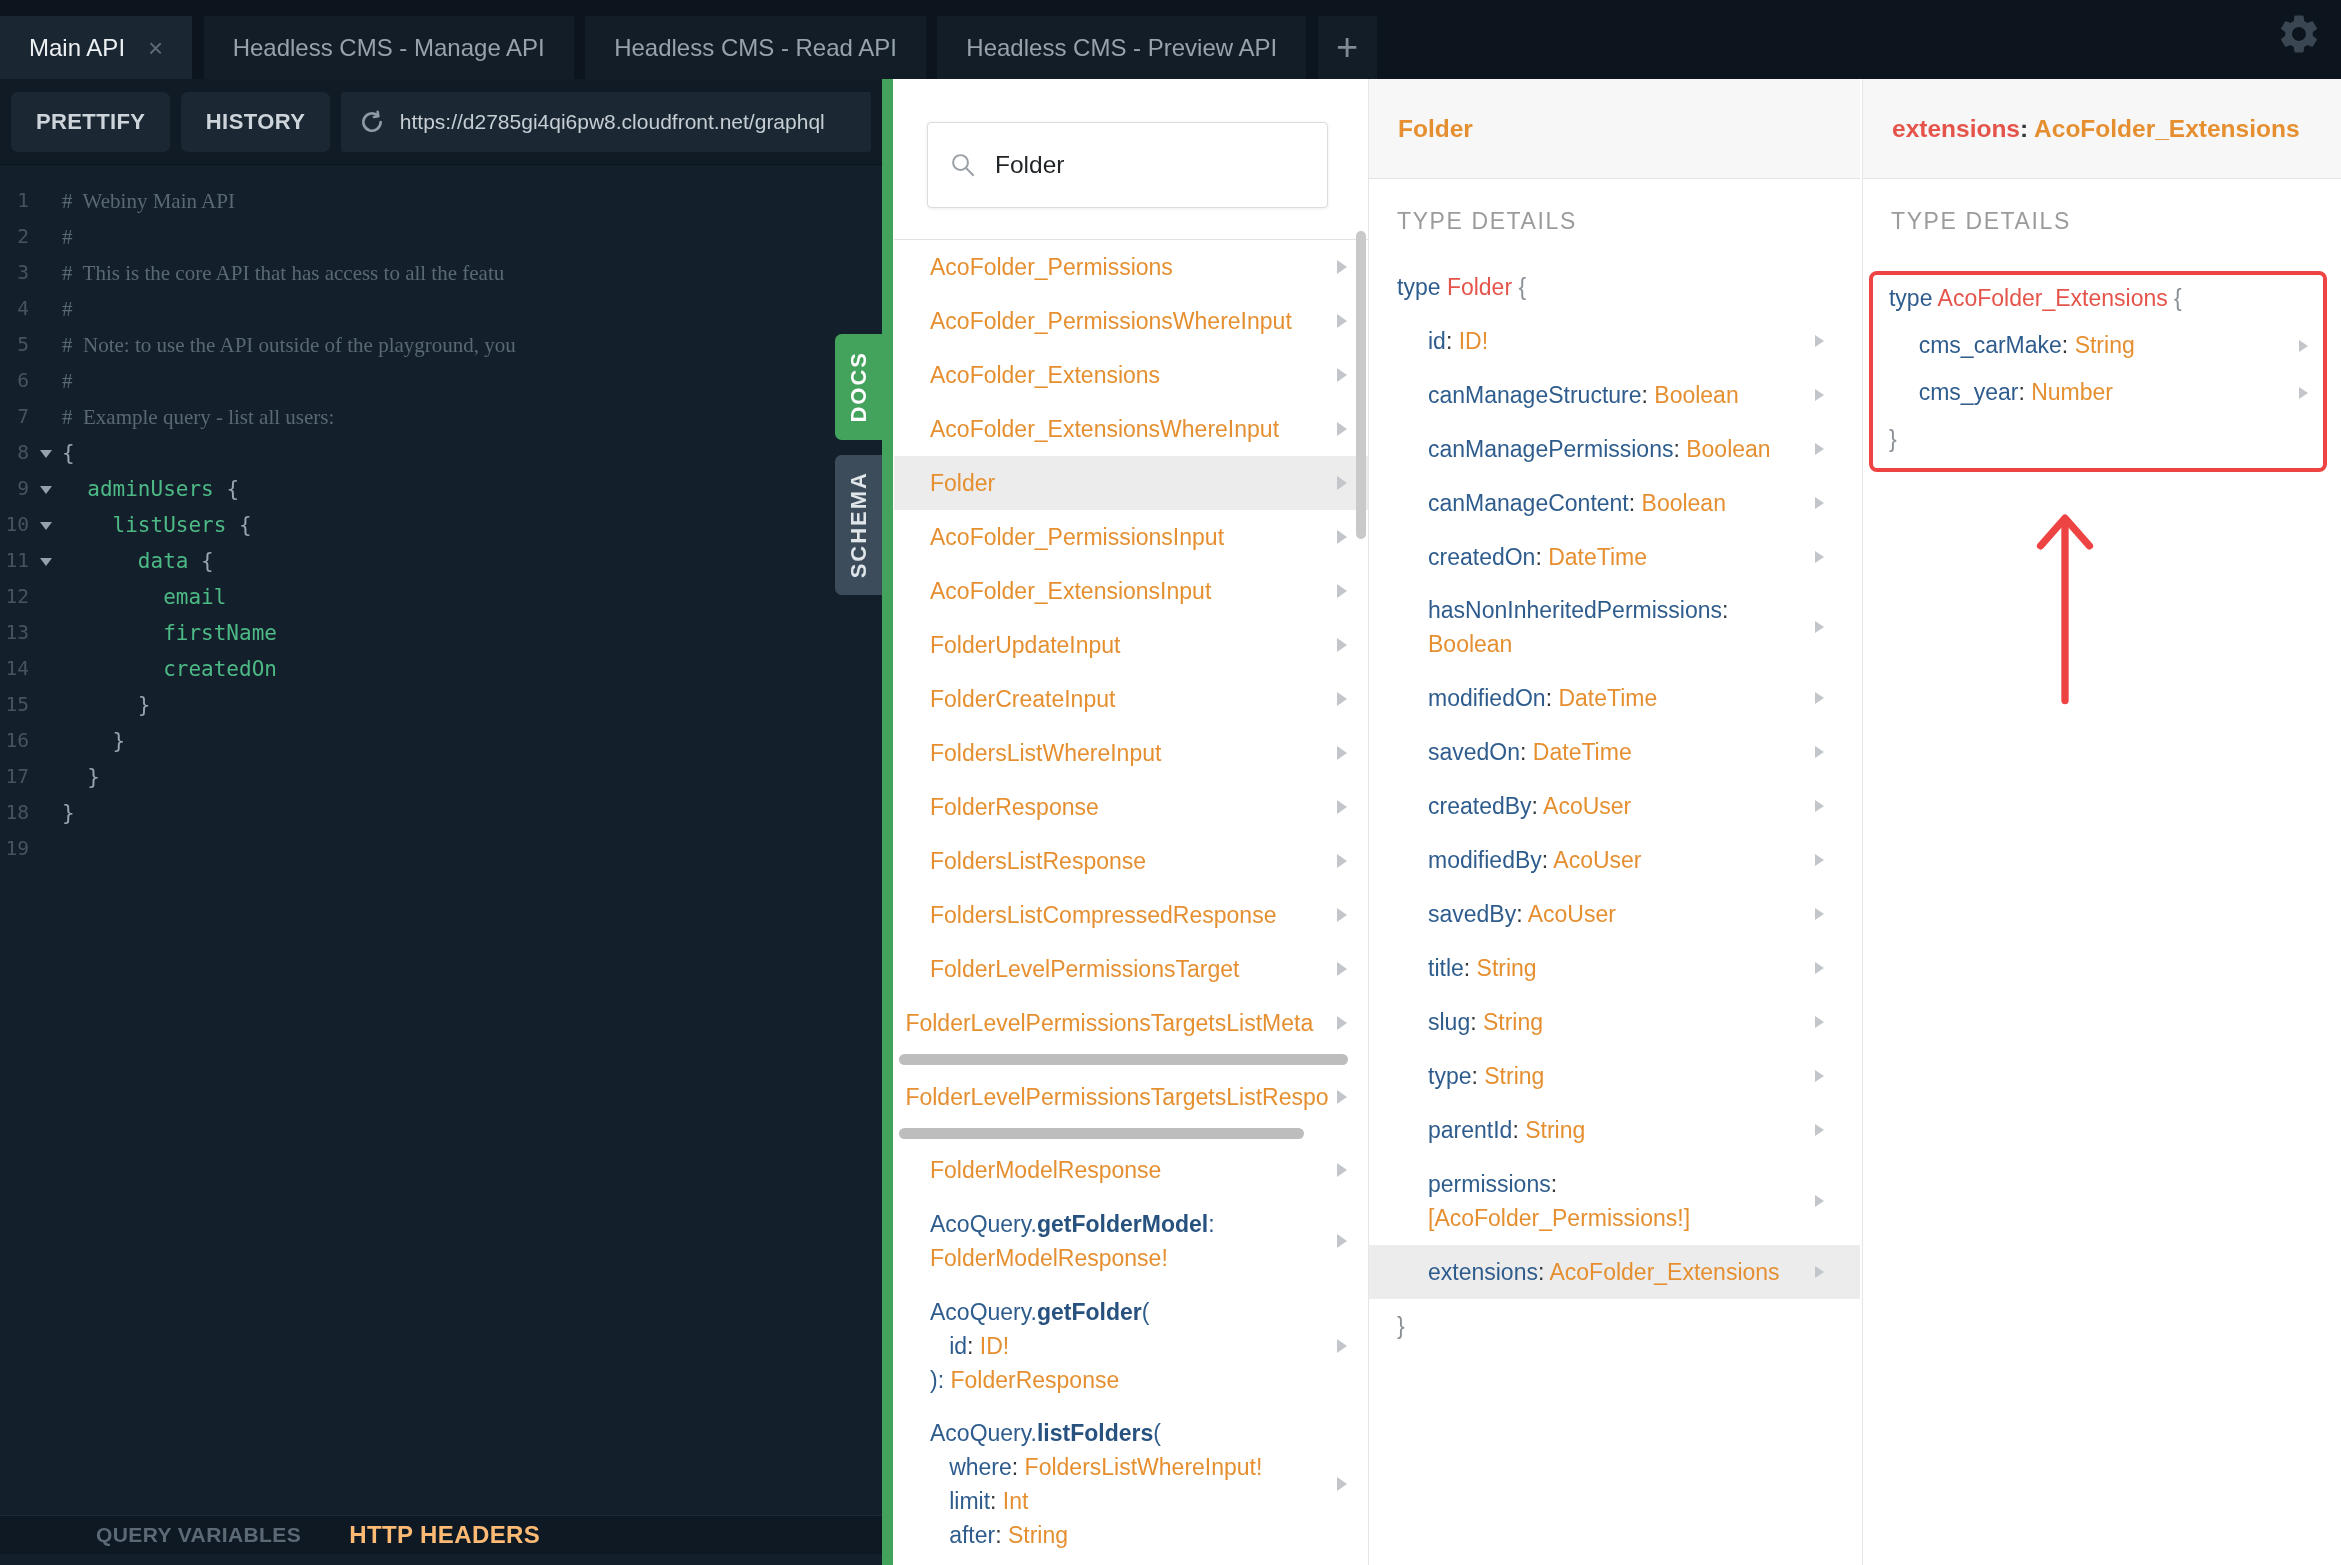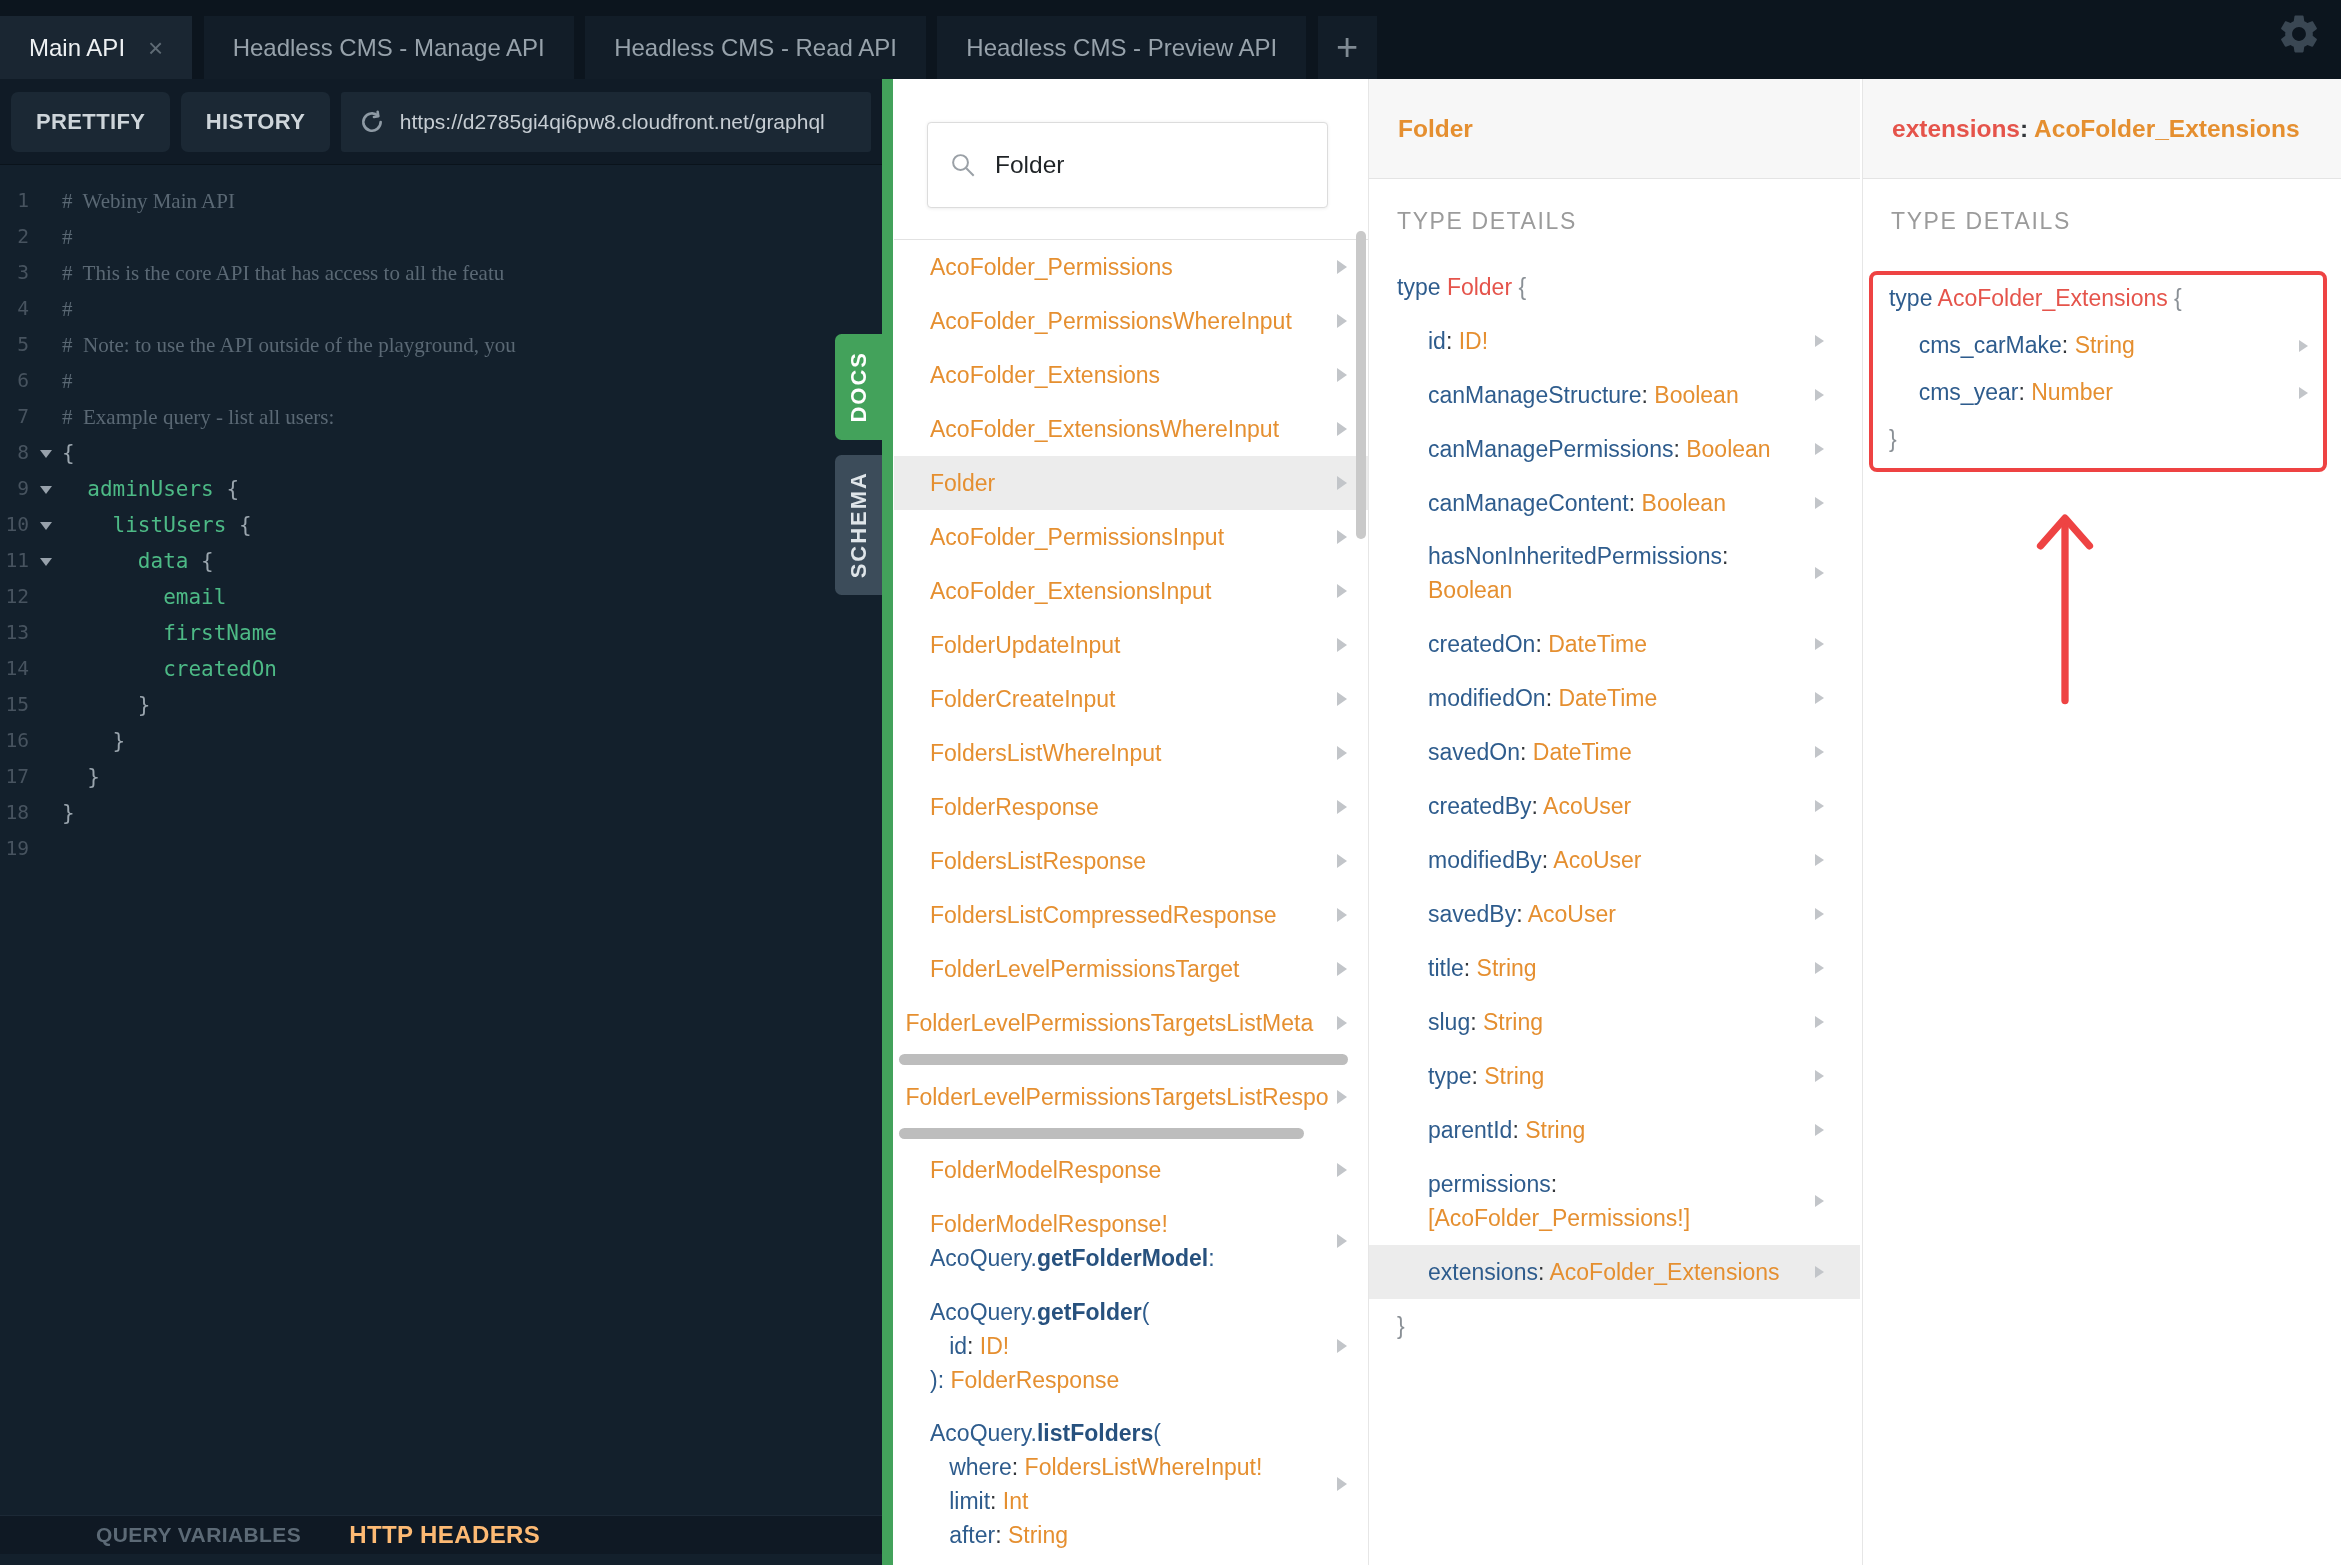--- a/index.html
+++ b/index.html
@@ -336,22 +336,22 @@
       <div class="drow scrolled">
         <div class="dline"><span class="c-o">FolderLevelPermissionsTargetsListRespo</span></div>
         <span class="arr"></span>
       </div>
       <div class="hbar" style="width: 405px;"></div>
       <div class="drow">
         <div class="dline"><span class="c-o">FolderModelResponse</span></div>
         <span class="arr"></span>
       </div>
       <div class="drow multi">
+        <div class="dline"><span class="c-b">AcoQuery.</span><span class="c-bb">getFolderModel</span><span class="c-b">:</span></div>
         <div class="dline"><span class="c-o">FolderModelResponse!</span></div>
-        <div class="dline"><span class="c-b">AcoQuery.</span><span class="c-bb">getFolderModel</span><span class="c-b">:</span></div>
         <span class="arr"></span>
       </div>
       <div class="drow multi">
         <div class="dline"><span class="c-b">AcoQuery.</span><span class="c-bb">getFolder</span><span class="c-b">(</span></div>
         <div class="dline"><span class="c-b">   </span><span class="c-b">id</span><span class="c-d">: </span><span class="c-o">ID!</span></div>
         <div class="dline"><span class="c-b">): </span><span class="c-o">FolderResponse</span></div>
         <span class="arr"></span>
       </div>
       <div class="drow multi">
         <div class="dline"><span class="c-b">AcoQuery.</span><span class="c-bb">listFolders</span><span class="c-b">(</span></div>
@@ -368,26 +368,26 @@
   <div class="phead">
     <span class="ptitle c-o">Folder</span>
   </div>
   <div class="sechdr">TYPE DETAILS</div>
   <div class="sigline" id="mid-sig"><span class="c-b">type </span><span class="c-r">Folder</span><span class="c-g"> {</span></div>
   <div id="mid-fields">
       <div class="frow"><span class="c-b">id</span><span class="c-d">: </span><span class="c-o">ID!</span><span class="farr"></span></div>
       <div class="frow"><span class="c-b">canManageStructure</span><span class="c-d">: </span><span class="c-o">Boolean</span><span class="farr"></span></div>
       <div class="frow"><span class="c-b">canManagePermissions</span><span class="c-d">: </span><span class="c-o">Boolean</span><span class="farr"></span></div>
       <div class="frow"><span class="c-b">canManageContent</span><span class="c-d">: </span><span class="c-o">Boolean</span><span class="farr"></span></div>
+      <div class="frow"><span class="c-b">createdOn</span><span class="c-d">: </span><span class="c-o">DateTime</span><span class="farr"></span></div>
       <div class="frow wrap">
         <div><span class="c-b">hasNonInheritedPermissions</span><span class="c-d">:</span></div>
         <div><span class="c-o">Boolean</span></div>
         <span class="farr"></span>
       </div>
-      <div class="frow"><span class="c-b">createdOn</span><span class="c-d">: </span><span class="c-o">DateTime</span><span class="farr"></span></div>
       <div class="frow"><span class="c-b">modifiedOn</span><span class="c-d">: </span><span class="c-o">DateTime</span><span class="farr"></span></div>
       <div class="frow"><span class="c-b">savedOn</span><span class="c-d">: </span><span class="c-o">DateTime</span><span class="farr"></span></div>
       <div class="frow"><span class="c-b">createdBy</span><span class="c-d">: </span><span class="c-o">AcoUser</span><span class="farr"></span></div>
       <div class="frow"><span class="c-b">modifiedBy</span><span class="c-d">: </span><span class="c-o">AcoUser</span><span class="farr"></span></div>
       <div class="frow"><span class="c-b">savedBy</span><span class="c-d">: </span><span class="c-o">AcoUser</span><span class="farr"></span></div>
       <div class="frow"><span class="c-b">title</span><span class="c-d">: </span><span class="c-o">String</span><span class="farr"></span></div>
       <div class="frow"><span class="c-b">slug</span><span class="c-d">: </span><span class="c-o">String</span><span class="farr"></span></div>
       <div class="frow"><span class="c-b">type</span><span class="c-d">: </span><span class="c-o">String</span><span class="farr"></span></div>
       <div class="frow"><span class="c-b">parentId</span><span class="c-d">: </span><span class="c-o">String</span><span class="farr"></span></div>
       <div class="frow wrap">

